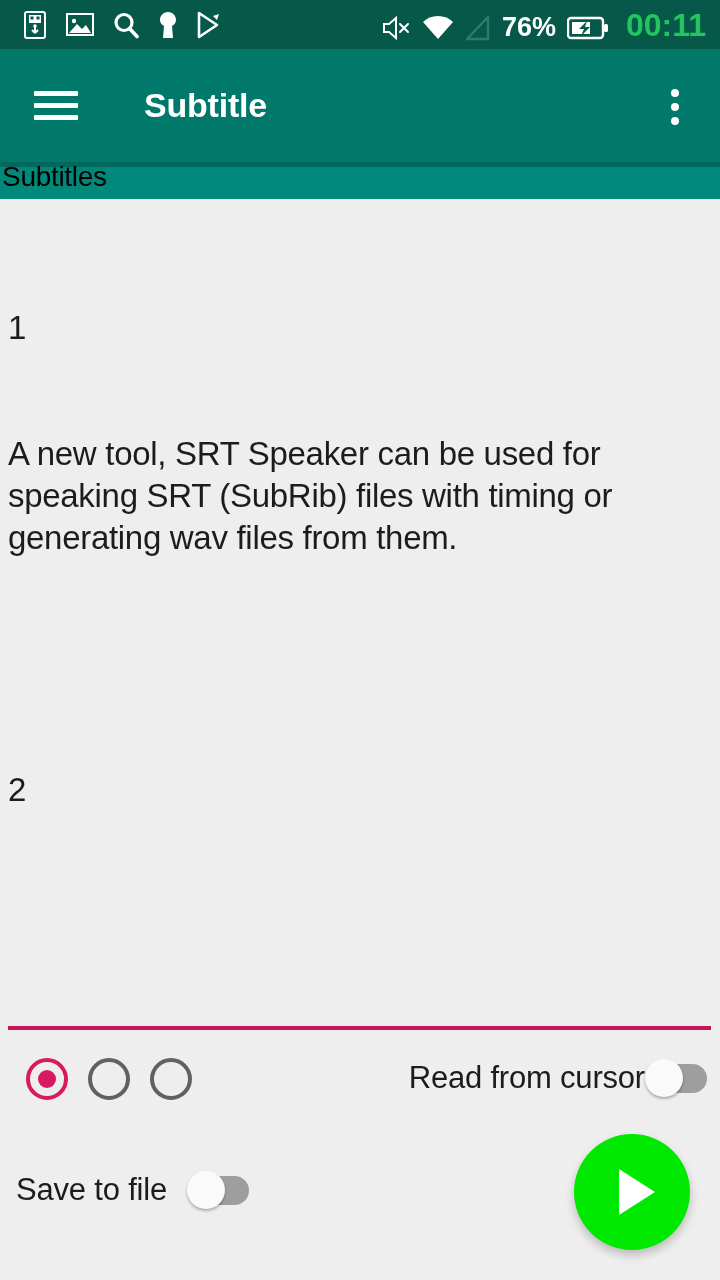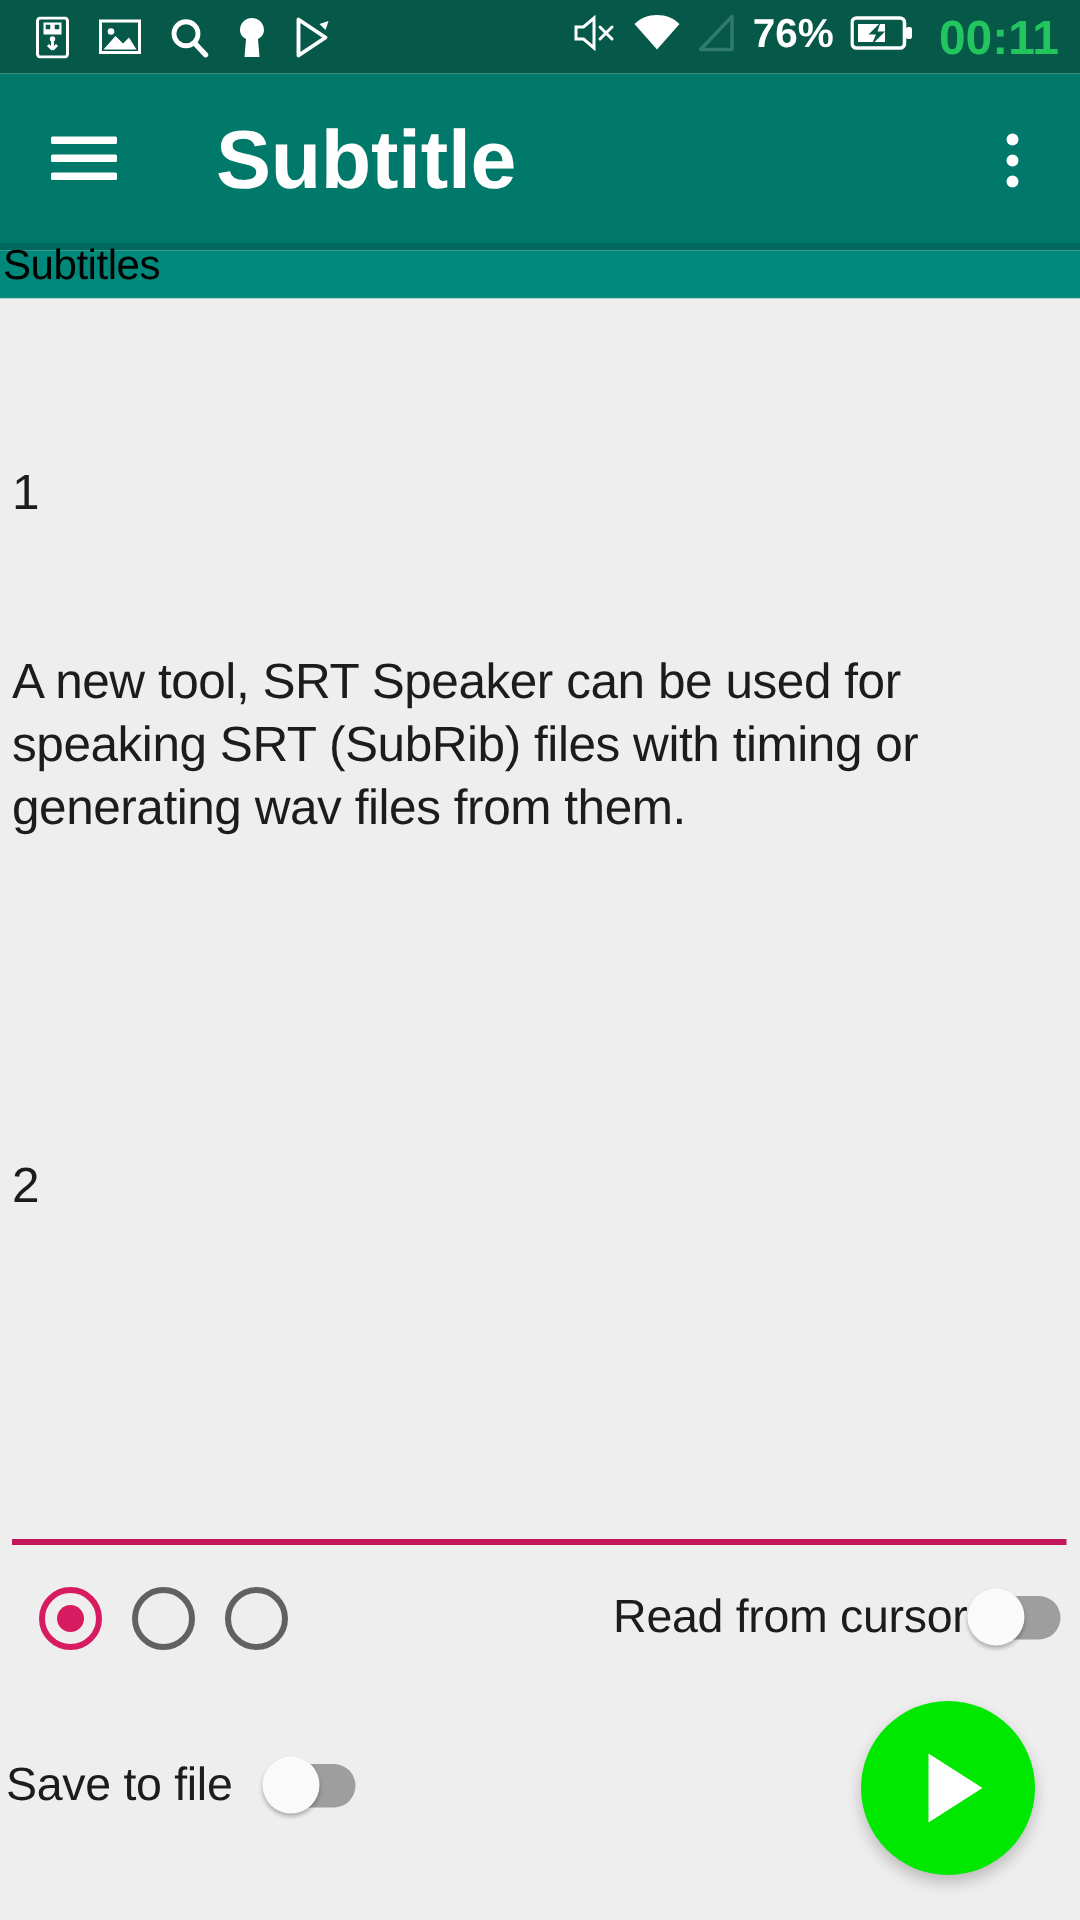--- a/index.html
+++ b/index.html
@@ -35,21 +35,21 @@
     padding: 0 14px 0 22px;
   }
   .sb-left {
     display: flex;
     align-items: center;
     gap: 18px;
     flex: 0 0 auto;
   }
   .sb-right {
     display: flex;
-    align-items: flex-start;
+    align-items: flex-end;
     gap: 11px;
     margin-left: auto;
   }
   .sb-ico {
     display: block;
     line-height: 0;
   }
   .sb-clock {
     color: #22c55e;
     font-size: 32px;
@@ -95,21 +95,21 @@
   .hamburger i:nth-child(3) { top: 24px; }
 
   .appbar-title {
     position: absolute;
     left: 144px;
     top: 0;
     height: 113px;
     display: flex;
     align-items: center;
     color: #ffffff;
-    font-size: 55px;
+    font-size: 34px;
     font-weight: bold;
     letter-spacing: -0.2px;
   }
   .overflow {
     position: absolute;
     right: 30px;
     top: 40px;
     width: 30px;
     height: 36px;
     cursor: pointer;
@@ -254,21 +254,21 @@
     width: 38px;
     height: 38px;
     border-radius: 50%;
     background: #fafafa;
     box-shadow: 0 2px 3px rgba(0,0,0,0.28);
   }
 
   
   .save-row {
     position: absolute;
-    left: 4px;
+    left: 16px;
     top: 1168px;
     display: flex;
     align-items: center;
     gap: 20px;
   }
 
   
   .fab {
     position: absolute;
     left: 574px;

